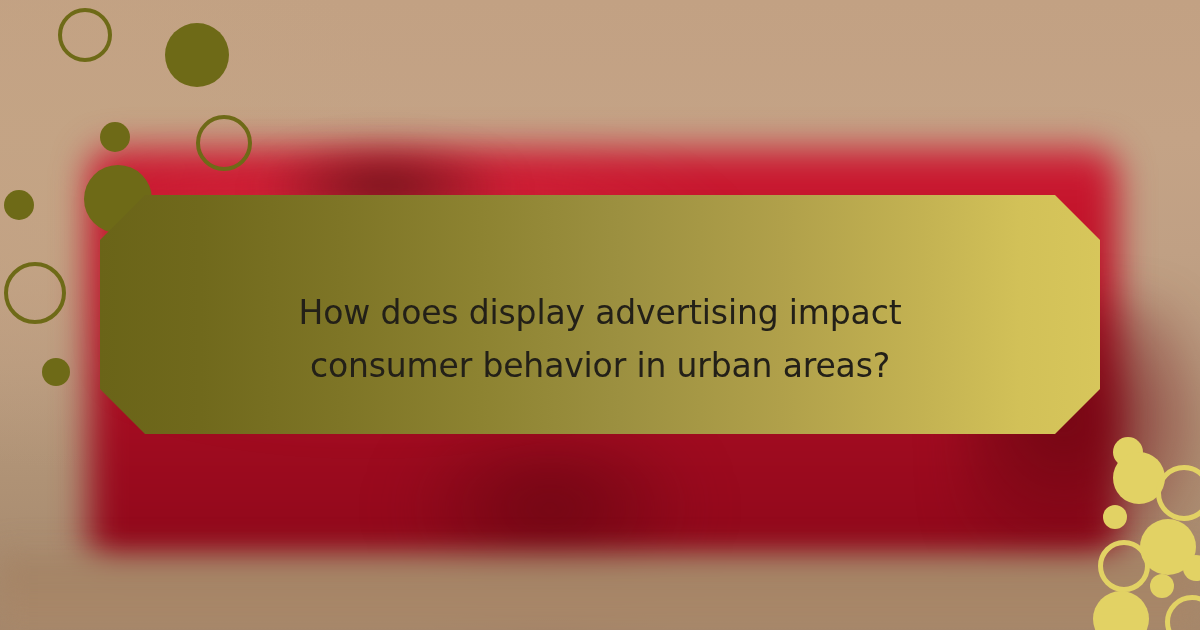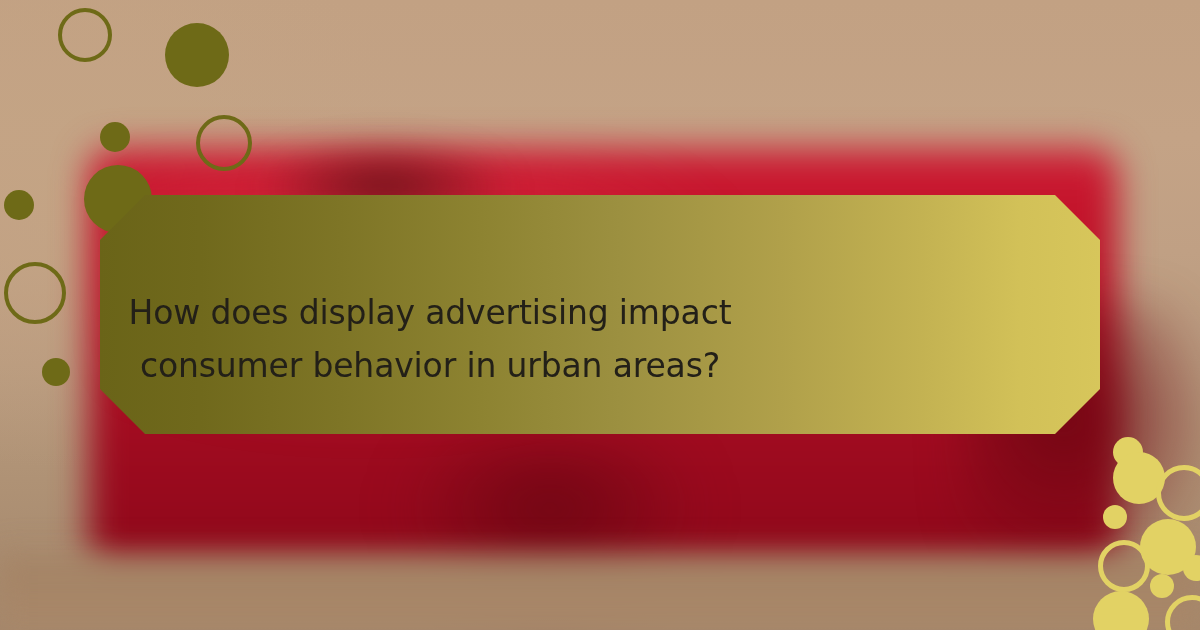--- a/index.html
+++ b/index.html
@@ -154,20 +154,21 @@
       955px 0,
       1000px 45px,
       1000px 194px,
       955px 239px,
       45px 239px,
       0 194px,
       0 45px
     );
     display: flex;
     align-items: center;
+    justify-content: center;
   }
   .banner-text {
     width: 660px;
     margin: 0;
     padding: 0;
     text-align: center;
     color: #232018;
     font-family: "DejaVu Sans", sans-serif;
     font-size: 33px;
     font-weight: 400;

